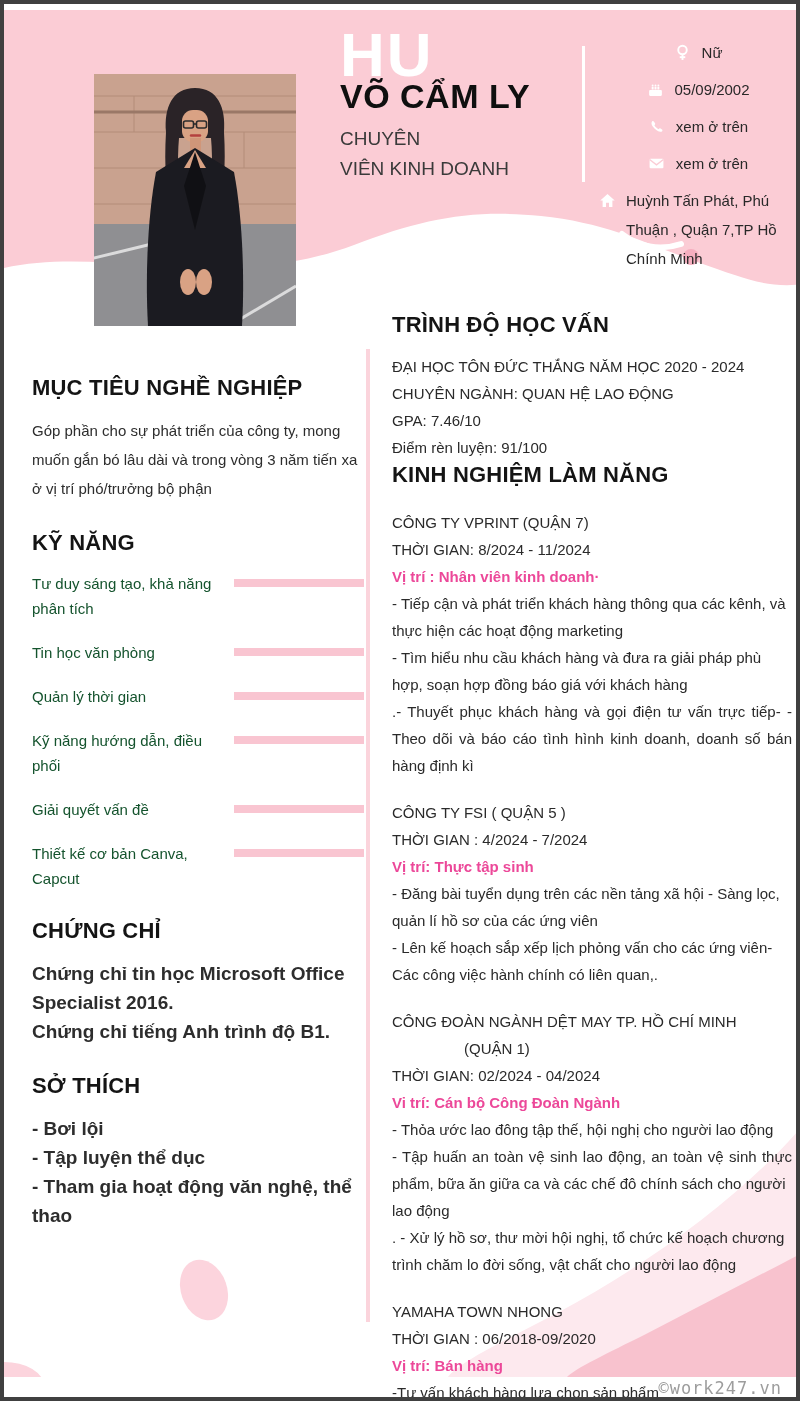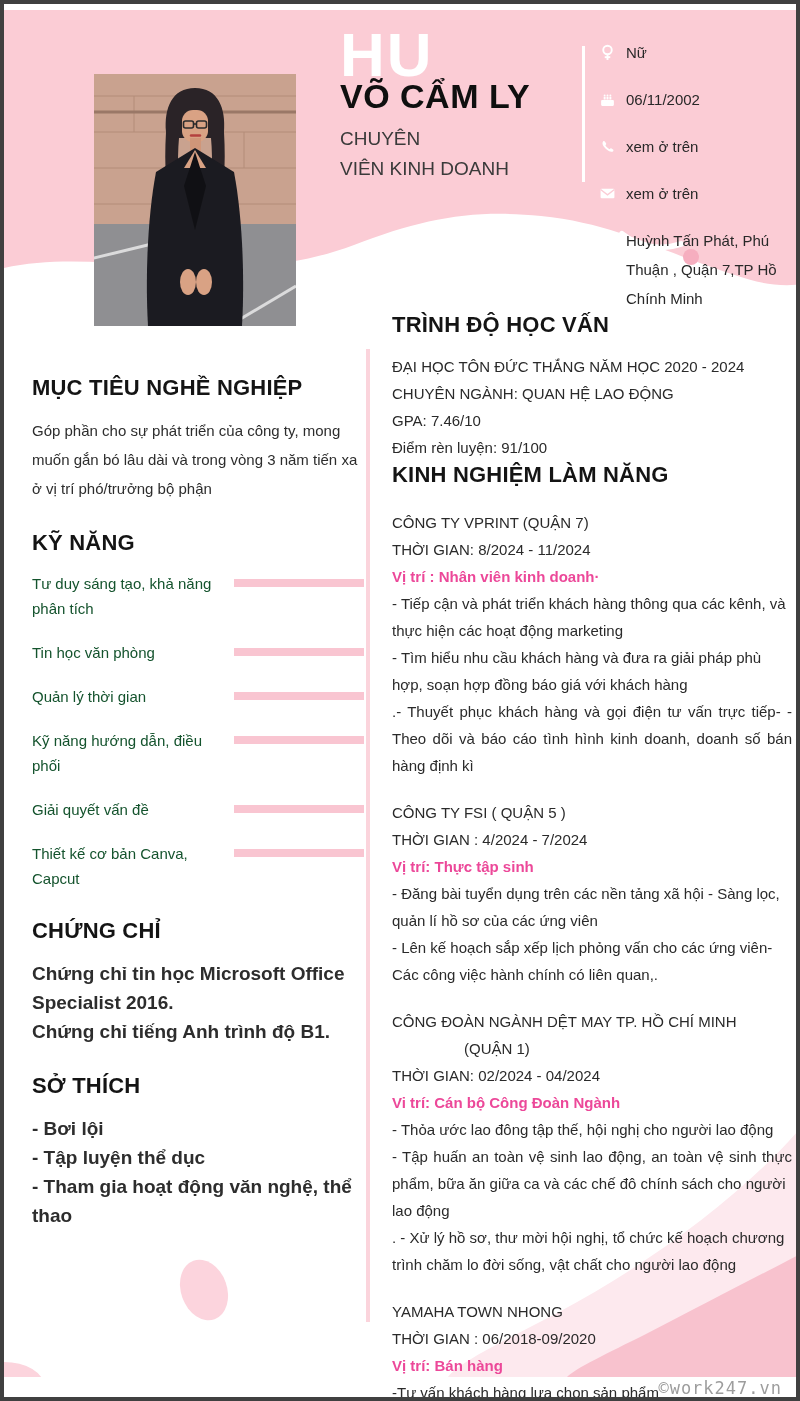--- a/index.html
+++ b/index.html
@@ -7,21 +7,21 @@
     position:relative;width:800px;height:1401px;margin:0 auto;
     background:#ffffff;border:4px solid #404040;box-sizing:border-box;
     font-family:"Liberation Sans", sans-serif;color:#222;overflow:hidden;
   }
   svg.bg{position:absolute;left:0;top:0;width:800px;height:1401px;}
   
   .watermark{position:absolute;left:336px;top:20px;font-size:62px;font-weight:700;color:#ffffff;letter-spacing:2px;line-height:1;}
   .name{position:absolute;left:336px;top:74px;font-size:34px;font-weight:700;color:#0f0f0f;letter-spacing:.5px;line-height:1.1;}
   .jobtitle{position:absolute;left:336px;top:120px;font-size:19px;line-height:30px;color:#3a3a3a;}
   .divider{position:absolute;left:578px;top:42px;width:3px;height:136px;background:#ffffff;}
-  .contact-list{position:absolute;left:594px;top:34px;width:200px;display:flex;flex-direction:column;gap:18px;}
+  .contact-list{position:absolute;left:594px;top:34px;width:200px;display:flex;flex-direction:column;gap:8px;align-items:center;}
   .c-row{display:flex;gap:10px;font-size:15px;line-height:29px;color:#282828;}
   .c-icon{width:18px;height:29px;display:flex;align-items:center;justify-content:center;flex:none;}
   .photo{position:absolute;left:90px;top:70px;width:202px;height:252px;}
   
   .left-col{position:absolute;left:28px;top:370px;width:332px;}
   .right-col{position:absolute;left:388px;top:307px;width:400px;}
   .vline{position:absolute;left:362px;top:345px;width:4px;height:973px;background:#fbd4dc;}
   h2.sec{font-size:22px;font-weight:700;color:#141414;margin:0 0 14px;line-height:28px;letter-spacing:.2px;}
   .left-col section{margin-bottom:26px;}
   .objective p{margin:0;font-size:15px;line-height:29px;color:#2d2d2d;}
@@ -124,21 +124,21 @@
         <svg width="17" height="17" viewBox="0 0 16 16" fill="#fff">
             <rect x="2" y="8.5" width="12" height="5.5" rx="1"></rect>
             <rect x="4.4" y="5.4" width="1.8" height="2.6"></rect>
             <rect x="7.1" y="5.4" width="1.8" height="2.6"></rect>
             <rect x="9.8" y="5.4" width="1.8" height="2.6"></rect>
             <circle cx="5.3" cy="4.2" r=".9"></circle>
             <circle cx="8" cy="4.2" r=".9"></circle>
             <circle cx="10.7" cy="4.2" r=".9"></circle>
           </svg>
       </span>
-      <span>06/11/2002</span>
+      <span>05/09/2002</span>
     </div>
     <div class="c-row">
       <span class="c-icon">
         <svg width="17" height="17" viewBox="0 0 16 16">
             <path d="M4,3 C3,4 3,6 4.5,8 C6.5,10.5 9,12.5 11.5,13 C13,13.2 14,12 13.5,11 L11.8,9.8 C11,9.5 10.5,9.8 10,10.5 C8.5,9.8 6.8,8.2 6,6.8 C6.8,6.2 7,5.6 6.6,4.9 L5.5,3.3 C5,2.6 4.5,2.6 4,3 Z" fill="#fff"></path>
           </svg>
       </span>
       <span>xem ở trên</span>
     </div>
     <div class="c-row">

